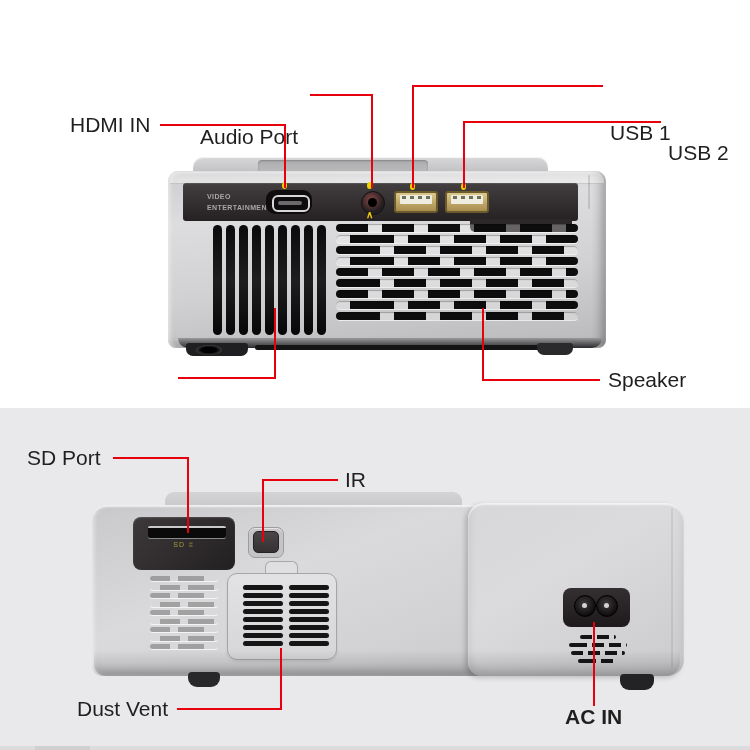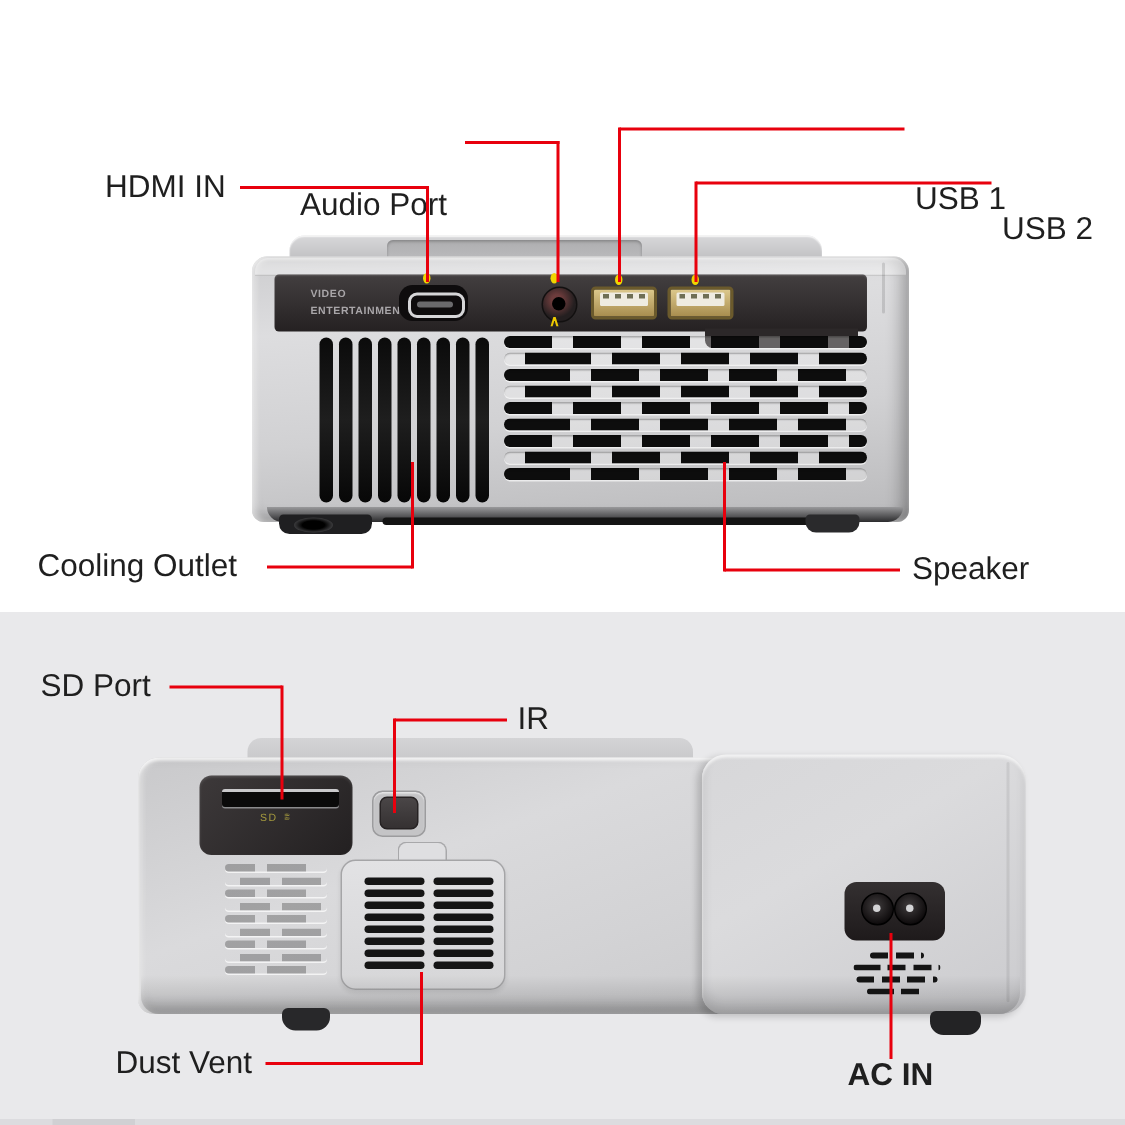--- a/index.html
+++ b/index.html
@@ -190,21 +190,20 @@
     <div class="cl" style="left:463px;top:121px;width:2px;height:67px;"></div>
     <div class="cl" style="left:178px;top:377px;width:97px;height:2px;"></div>
     <div class="cl" style="left:274px;top:308px;width:2px;height:71px;"></div>
     <div class="cl" style="left:483px;top:379px;width:117px;height:2px;"></div>
     <div class="cl" style="left:482px;top:308px;width:2px;height:73px;"></div>
 
     <div class="lbl" style="left:200px;top:84px;margin-top:42px;">Audio Port</div>
     <div class="lbl" style="left:70px;top:114px;">HDMI IN</div>
     <div class="lbl" style="left:610px;top:75px;margin-top:47px;">USB 1</div>
     <div class="lbl" style="left:668px;top:111px;margin-top:31px;">USB 2</div>
-    <div class="lbl" style="left:25px;top:367px;">Cooling Outlet</div>
     <div class="lbl" style="left:608px;top:369px;text-align:center;">Speaker</div>
   </div>
 
   <div class="sectionBottom"></div>
 
   <div class="backBump"></div>
   <div class="bodyBottom"></div>
   <div class="coverPanel"></div>
   <div class="coverSeam"></div>
 

